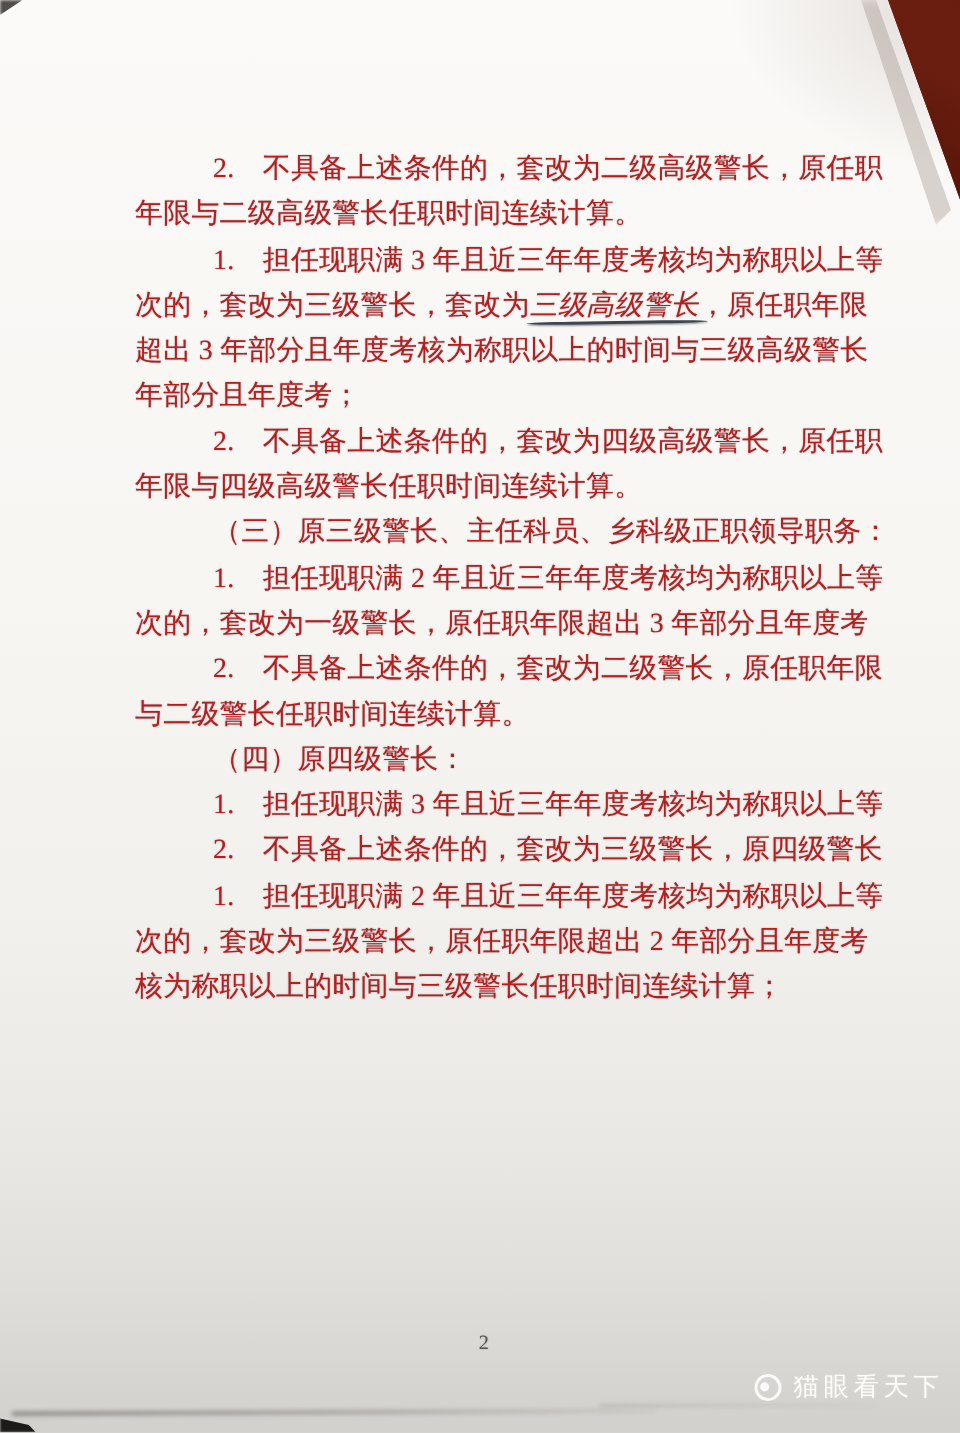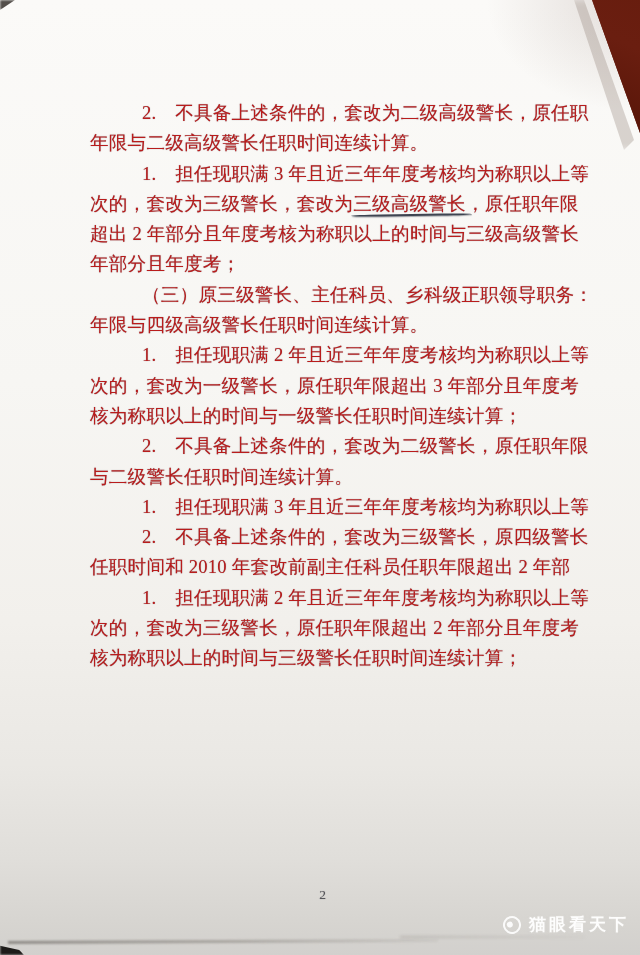--- a/index.html
+++ b/index.html
@@ -75,20 +75,21 @@
     margin-top: 16px;
   }
   .line {
     height: 30.3px;
     line-height: 30.3px;
     white-space: nowrap;
   }
   .line.ind { padding-left: 52px; }
   .underlined {
     position: relative;
+    font-style: italic;
   }
   .underlined::after {        
     content: '';
     position: absolute;
     left: -2px; right: -6px; bottom: -2px;
     height: 2.4px;
     background: #3e4450;
     border-radius: 60%/100%;
     transform: rotate(-0.8deg);
     box-shadow: 0 1px 1px rgba(62,68,80,0.45);
@@ -104,21 +105,21 @@
   }
 
   
   .watermark {
     position: absolute;
     right: 11px; bottom: 19px;
     display: flex; align-items: center;
     gap: 8px;
     color: rgba(255,255,255,0.93);
     font-family: "Liberation Sans", sans-serif;
-    font-weight: 700;
+    font-weight: 400;
     font-size: 17px;
     letter-spacing: 3px;
     text-shadow: 0 0 2px rgba(235,233,230,0.5);
   }
   .wm-logo {
     width: 18px; height: 18px;
     border-radius: 50%;
     border: 2.4px solid rgba(255,255,255,0.88);
     position: relative;
     box-sizing: border-box;
@@ -141,32 +142,32 @@
 <div class="corner-tl"></div>
 <div class="corner-bl"></div>
 <div class="edge-shadow-1"></div>
 <div class="edge-shadow-2"></div>
 
 <div class="doc-text">
   <div class="line ind">2.　不具备上述条件的，套改为二级高级警长，原任职</div>
   <div class="line">年限与二级高级警长任职时间连续计算。</div>
   <div class="line ind">1.　担任现职满 3 年且近三年年度考核均为称职以上等</div>
   <div class="line"><span>次的，套改为三级警长，套改为</span><span class="underlined">三级高级警长</span><span>，原任职年限</span></div>
-  <div class="line">超出 2 年部分且年度考核为称职以上的时间与三级高级警长</div>
+  <div class="line">超出 3 年部分且年度考核为称职以上的时间与三级高级警长</div>
   <div class="line">年部分且年度考；</div>
+  <div class="line ind">2.　不具备上述条件的，套改为四级高级警长，原任职</div>
+  <div class="line">年限与四级高级警长任职时间连续计算。</div>
   <div class="line ind">（三）原三级警长、主任科员、乡科级正职领导职务：</div>
-  <div class="line">年限与四级高级警长任职时间连续计算。</div>
   <div class="line ind">1.　担任现职满 2 年且近三年年度考核均为称职以上等</div>
   <div class="line">次的，套改为一级警长，原任职年限超出 3 年部分且年度考</div>
-  <div class="line">核为称职以上的时间与一级警长任职时间连续计算；</div>
   <div class="line ind">2.　不具备上述条件的，套改为二级警长，原任职年限</div>
   <div class="line">与二级警长任职时间连续计算。</div>
+  <div class="line ind">（四）原四级警长：</div>
   <div class="line ind">1.　担任现职满 3 年且近三年年度考核均为称职以上等</div>
   <div class="line ind">2.　不具备上述条件的，套改为三级警长，原四级警长</div>
-  <div class="line">任职时间和 2010 年套改前副主任科员任职年限超出 2 年部</div>
   <div class="line ind">1.　担任现职满 2 年且近三年年度考核均为称职以上等</div>
   <div class="line">次的，套改为三级警长，原任职年限超出 2 年部分且年度考</div>
   <div class="line">核为称职以上的时间与三级警长任职时间连续计算；</div>
 </div>
 
 <div class="page-number">2</div>
 
 <div class="watermark">
   <span class="wm-logo">
       <span class="wm-logo-dot"></span>

